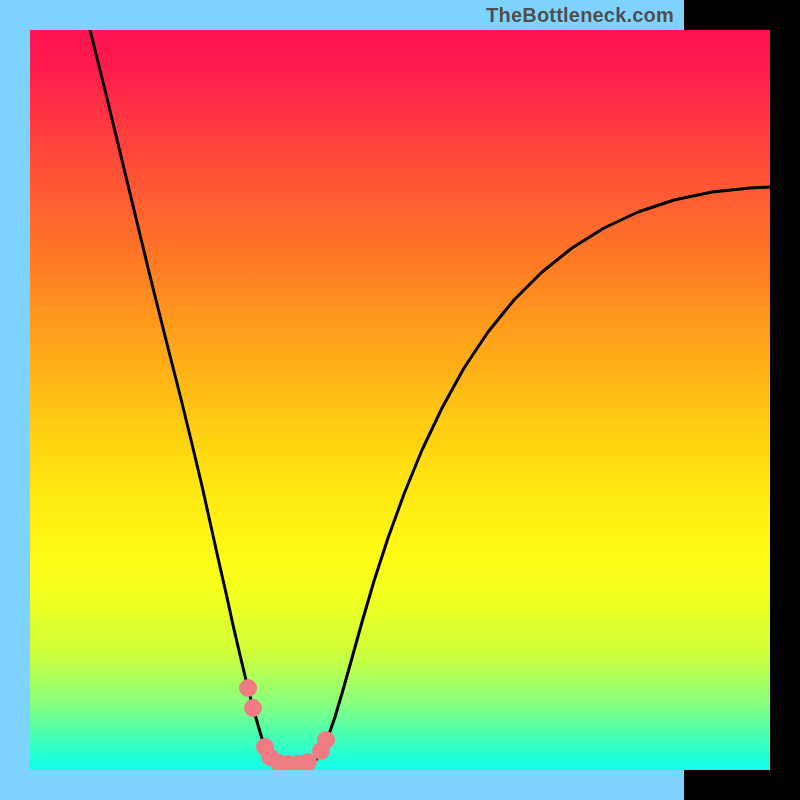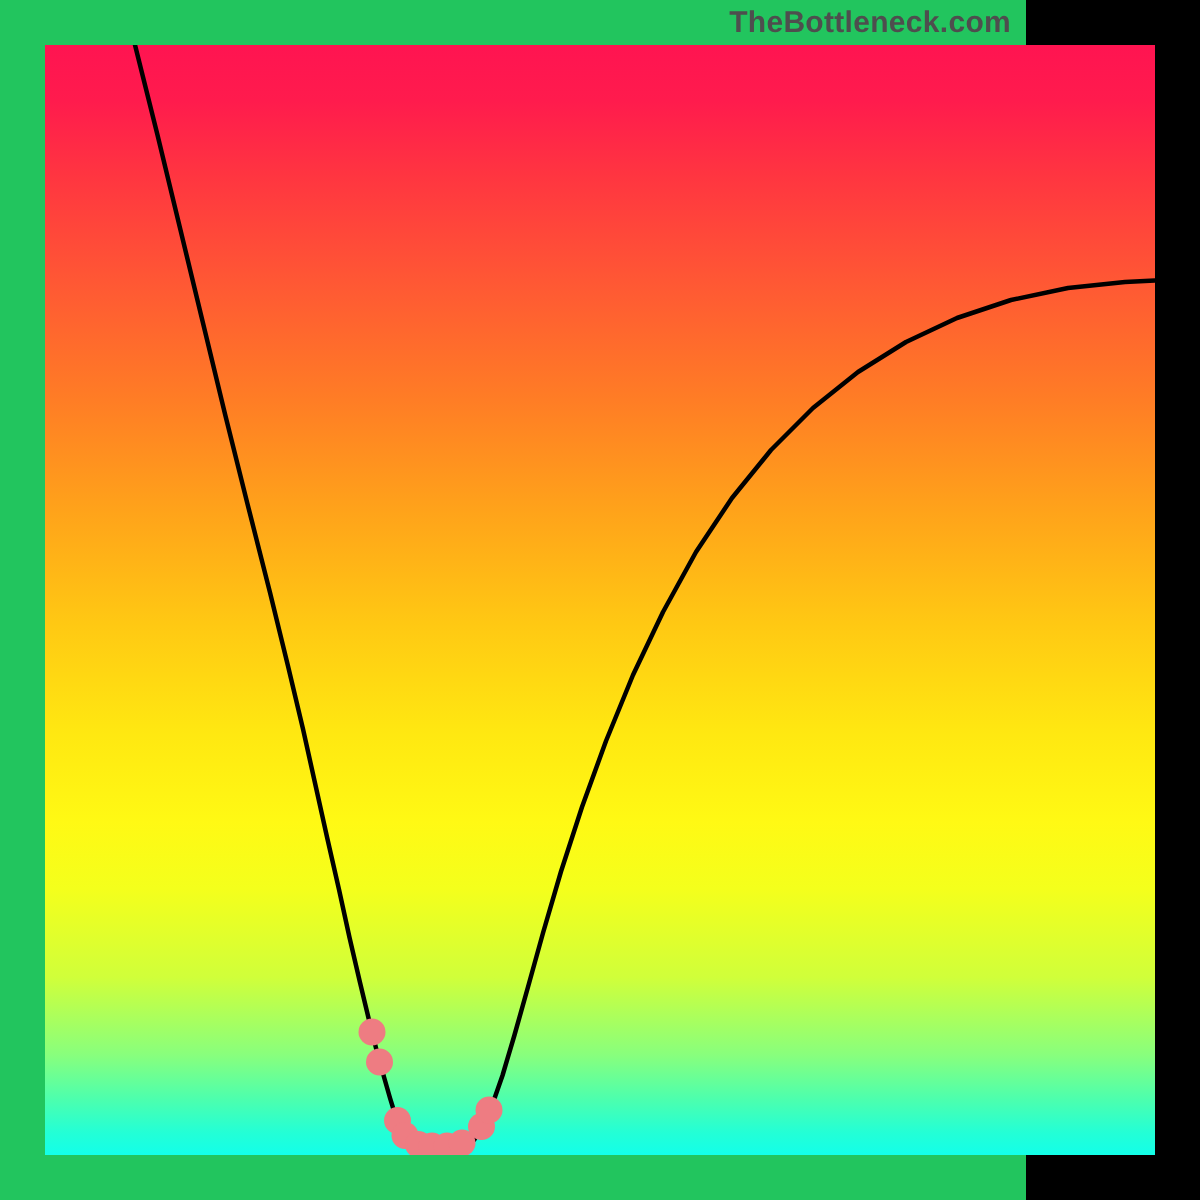--- a/index.html
+++ b/index.html
@@ -10,21 +10,21 @@
     overflow: hidden;
     background: #000;
     font-family: Arial, Helvetica, sans-serif;
   }
   .frame {
     position: absolute;
     left: 0;
     top: 0;
     width: 684px;
     height: 800px;
-    background: #22c55e;
+    background: #7dd3fc;
   }
   .plot-area {
     position: absolute;
     left: 30px;
     top: 30px;
     width: 740px;
     height: 740px;
     overflow: hidden;
   }
   .gradient-bg {

